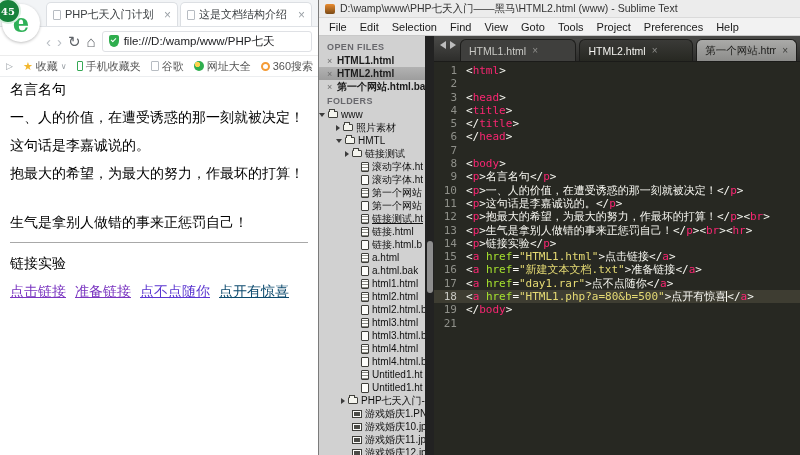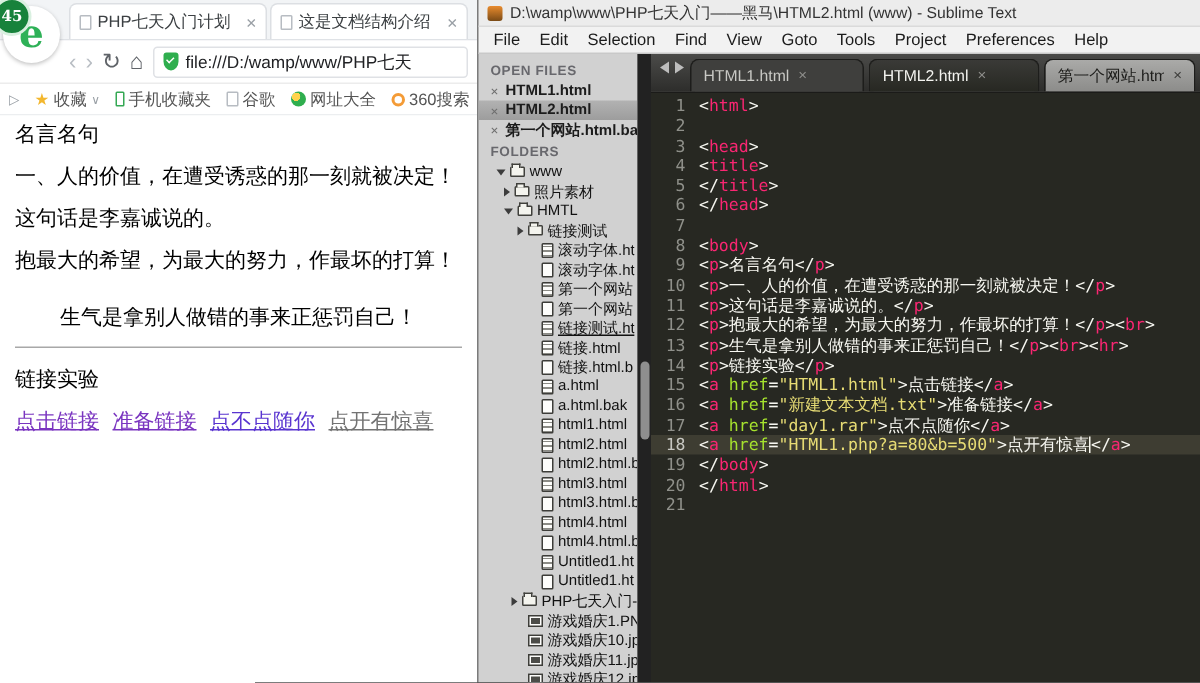--- a/index.html
+++ b/index.html
@@ -39,21 +39,21 @@
   .bk-exp { color:#9aa0a6; font-size:9px; }
   .bk-item { display:flex; align-items:center; gap:3px; font-size:11px; color:#555; white-space:nowrap; }
   .bk-car { color:#9aa0a6; font-size:8px; }
   .ic-star { color:#f3b72e; font-size:11px; }
   .ic-phone { display:inline-block; width:6px; height:10px; border:1px solid #35a854; border-radius:1px; }
   .ic-globe { display:inline-block; width:10px; height:10px; border-radius:50%;
               background:radial-gradient(circle at 35% 35%, #ffd34d 0 30%, #2fae4e 31%); }
   .ic-ring { display:inline-block; width:9px; height:9px; border:2px solid #f49b36; border-radius:50%; }
   .b-page { flex:1; background:#fff; padding:4px 10px 0 10px; font-size:14px; color:#000; overflow:hidden; }
   .b-page p { margin:0 0 11px 0; line-height:17px; }
-  .b-page p.gap { margin-top:21px;text-align:center; }
+  .b-page p.gap { margin-top:32px; }
   .b-page hr { border:none; border-top:1px solid #a8a8a8; margin:0 0 12px 0; }
   .b-links { display:flex; gap:9px; flex-wrap:wrap; }
   .b-links a { text-decoration:underline; font-size:14px; }
 
   
   .sublime { width:482px; height:455px; display:flex; flex-direction:column; background:#737373;
              border-left:1px solid #7b7b7b; }
   .st-title { height:18px; background:#ececec; display:flex; align-items:center; gap:5px; padding:0 6px;
               border-bottom:1px solid #dadada; }
   .st-appicon { width:10px; height:10px; background:linear-gradient(#e98b2d,#7a4a16); border-radius:2px; flex:none; }
@@ -175,21 +175,21 @@
         <p>一、人的价值，在遭受诱惑的那一刻就被决定！</p>
         <p>这句话是李嘉诚说的。</p>
         <p>抱最大的希望，为最大的努力，作最坏的打算！</p>
         <p class="gap">生气是拿别人做错的事来正惩罚自己！</p>
         <hr>
         <p>链接实验</p>
         <div class="b-links">
           <a href="#" style="color: rgb(122, 53, 192);">点击链接</a>
           <a href="#" style="color: rgb(122, 53, 192);">准备链接</a>
           <a href="#" style="color: rgb(90, 53, 208);">点不点随你</a>
-          <a href="#" style="color: #737373;">点开有惊喜</a>
+          <a href="#" style="color: #0c4a6e;">点开有惊喜</a>
         </div>
       </div>
   </div>
 
   <div class="sublime">
     <div class="st-title">
       <span class="st-appicon"></span>
       <span class="st-title-t">D:\wamp\www\PHP七天入门——黑马\HTML2.html (www) - Sublime Text</span>
     </div>
     <div class="st-menu" id="st-menu-holder">
@@ -213,21 +213,21 @@
           </div>
           <div class="sb-row sel">
             <span class="sb-x">×</span>
             <span class="sb-name">HTML2.html</span>
           </div>
           <div class="sb-row">
             <span class="sb-x">×</span>
             <span class="sb-name">第一个网站.html.ba</span>
           </div>
           <div class="sb-head">FOLDERS</div>
-          <div class="sb-row" style="padding-left: 12px;">
+          <div class="sb-row" style="padding-left: 0;">
             <span class="tri-d"></span>
             <span class="ic-folder"></span>
             <span class="sb-label">www</span>
           </div>
           <div class="sb-row" style="padding-left: 17px;">
             <span class="tri-r"></span>
             <span class="ic-folder"></span>
             <span class="sb-label">照片素材</span>
           </div>
           <div class="sb-row" style="padding-left: 17px;">
@@ -391,20 +391,19 @@
             <div class="cl"><span class="gut">10</span><span class="src"><span class="tk-w">&lt;</span><span class="tk-t">p</span><span class="tk-w">&gt;一、人的价值，在遭受诱惑的那一刻就被决定！</span><span class="tk-w">&lt;/</span><span class="tk-t">p</span><span class="tk-w">&gt;</span></span></div>
             <div class="cl"><span class="gut">11</span><span class="src"><span class="tk-w">&lt;</span><span class="tk-t">p</span><span class="tk-w">&gt;这句话是李嘉诚说的。</span><span class="tk-w">&lt;/</span><span class="tk-t">p</span><span class="tk-w">&gt;</span></span></div>
             <div class="cl"><span class="gut">12</span><span class="src"><span class="tk-w">&lt;</span><span class="tk-t">p</span><span class="tk-w">&gt;抱最大的希望，为最大的努力，作最坏的打算！</span><span class="tk-w">&lt;/</span><span class="tk-t">p</span><span class="tk-w">&gt;</span><span class="tk-w">&lt;</span><span class="tk-t">br</span><span class="tk-w">&gt;</span></span></div>
             <div class="cl"><span class="gut">13</span><span class="src"><span class="tk-w">&lt;</span><span class="tk-t">p</span><span class="tk-w">&gt;生气是拿别人做错的事来正惩罚自己！</span><span class="tk-w">&lt;/</span><span class="tk-t">p</span><span class="tk-w">&gt;</span><span class="tk-w">&lt;</span><span class="tk-t">br</span><span class="tk-w">&gt;</span><span class="tk-w">&lt;</span><span class="tk-t">hr</span><span class="tk-w">&gt;</span></span></div>
             <div class="cl"><span class="gut">14</span><span class="src"><span class="tk-w">&lt;</span><span class="tk-t">p</span><span class="tk-w">&gt;链接实验</span><span class="tk-w">&lt;/</span><span class="tk-t">p</span><span class="tk-w">&gt;</span></span></div>
             <div class="cl"><span class="gut">15</span><span class="src"><span class="tk-w">&lt;</span><span class="tk-t">a</span><span class="tk-w"> </span><span class="tk-a">href</span><span class="tk-w">=</span><span class="tk-s">"HTML1.html"</span><span class="tk-w">&gt;点击链接</span><span class="tk-w">&lt;/</span><span class="tk-t">a</span><span class="tk-w">&gt;</span></span></div>
             <div class="cl"><span class="gut">16</span><span class="src"><span class="tk-w">&lt;</span><span class="tk-t">a</span><span class="tk-w"> </span><span class="tk-a">href</span><span class="tk-w">=</span><span class="tk-s">"新建文本文档.txt"</span><span class="tk-w">&gt;准备链接</span><span class="tk-w">&lt;/</span><span class="tk-t">a</span><span class="tk-w">&gt;</span></span></div>
             <div class="cl"><span class="gut">17</span><span class="src"><span class="tk-w">&lt;</span><span class="tk-t">a</span><span class="tk-w"> </span><span class="tk-a">href</span><span class="tk-w">=</span><span class="tk-s">"day1.rar"</span><span class="tk-w">&gt;点不点随你</span><span class="tk-w">&lt;/</span><span class="tk-t">a</span><span class="tk-w">&gt;</span></span></div>
             <div class="cl cur"><span class="gut">18</span><span class="src"><span class="tk-w">&lt;</span><span class="tk-t">a</span><span class="tk-w"> </span><span class="tk-a">href</span><span class="tk-w">=</span><span class="tk-s">"HTML1.php?a=80&amp;b=500"</span><span class="tk-w">&gt;点开有惊喜</span><span class="caret"></span><span class="tk-w">&lt;/</span><span class="tk-t">a</span><span class="tk-w">&gt;</span></span></div>
             <div class="cl"><span class="gut">19</span><span class="src"><span class="tk-w">&lt;/</span><span class="tk-t">body</span><span class="tk-w">&gt;</span></span></div>
-            <div class="cl"><span class="gut">20</span><span class="src"><span class="tk-w">&lt;/</span><span class="tk-t">html</span><span class="tk-w">&gt;</span></span></div>
             <div class="cl"><span class="gut">21</span><span class="src"></span></div>
           </div>
       </div>
     </div>
   </div>
 
 </div>
 
 </body></html>

